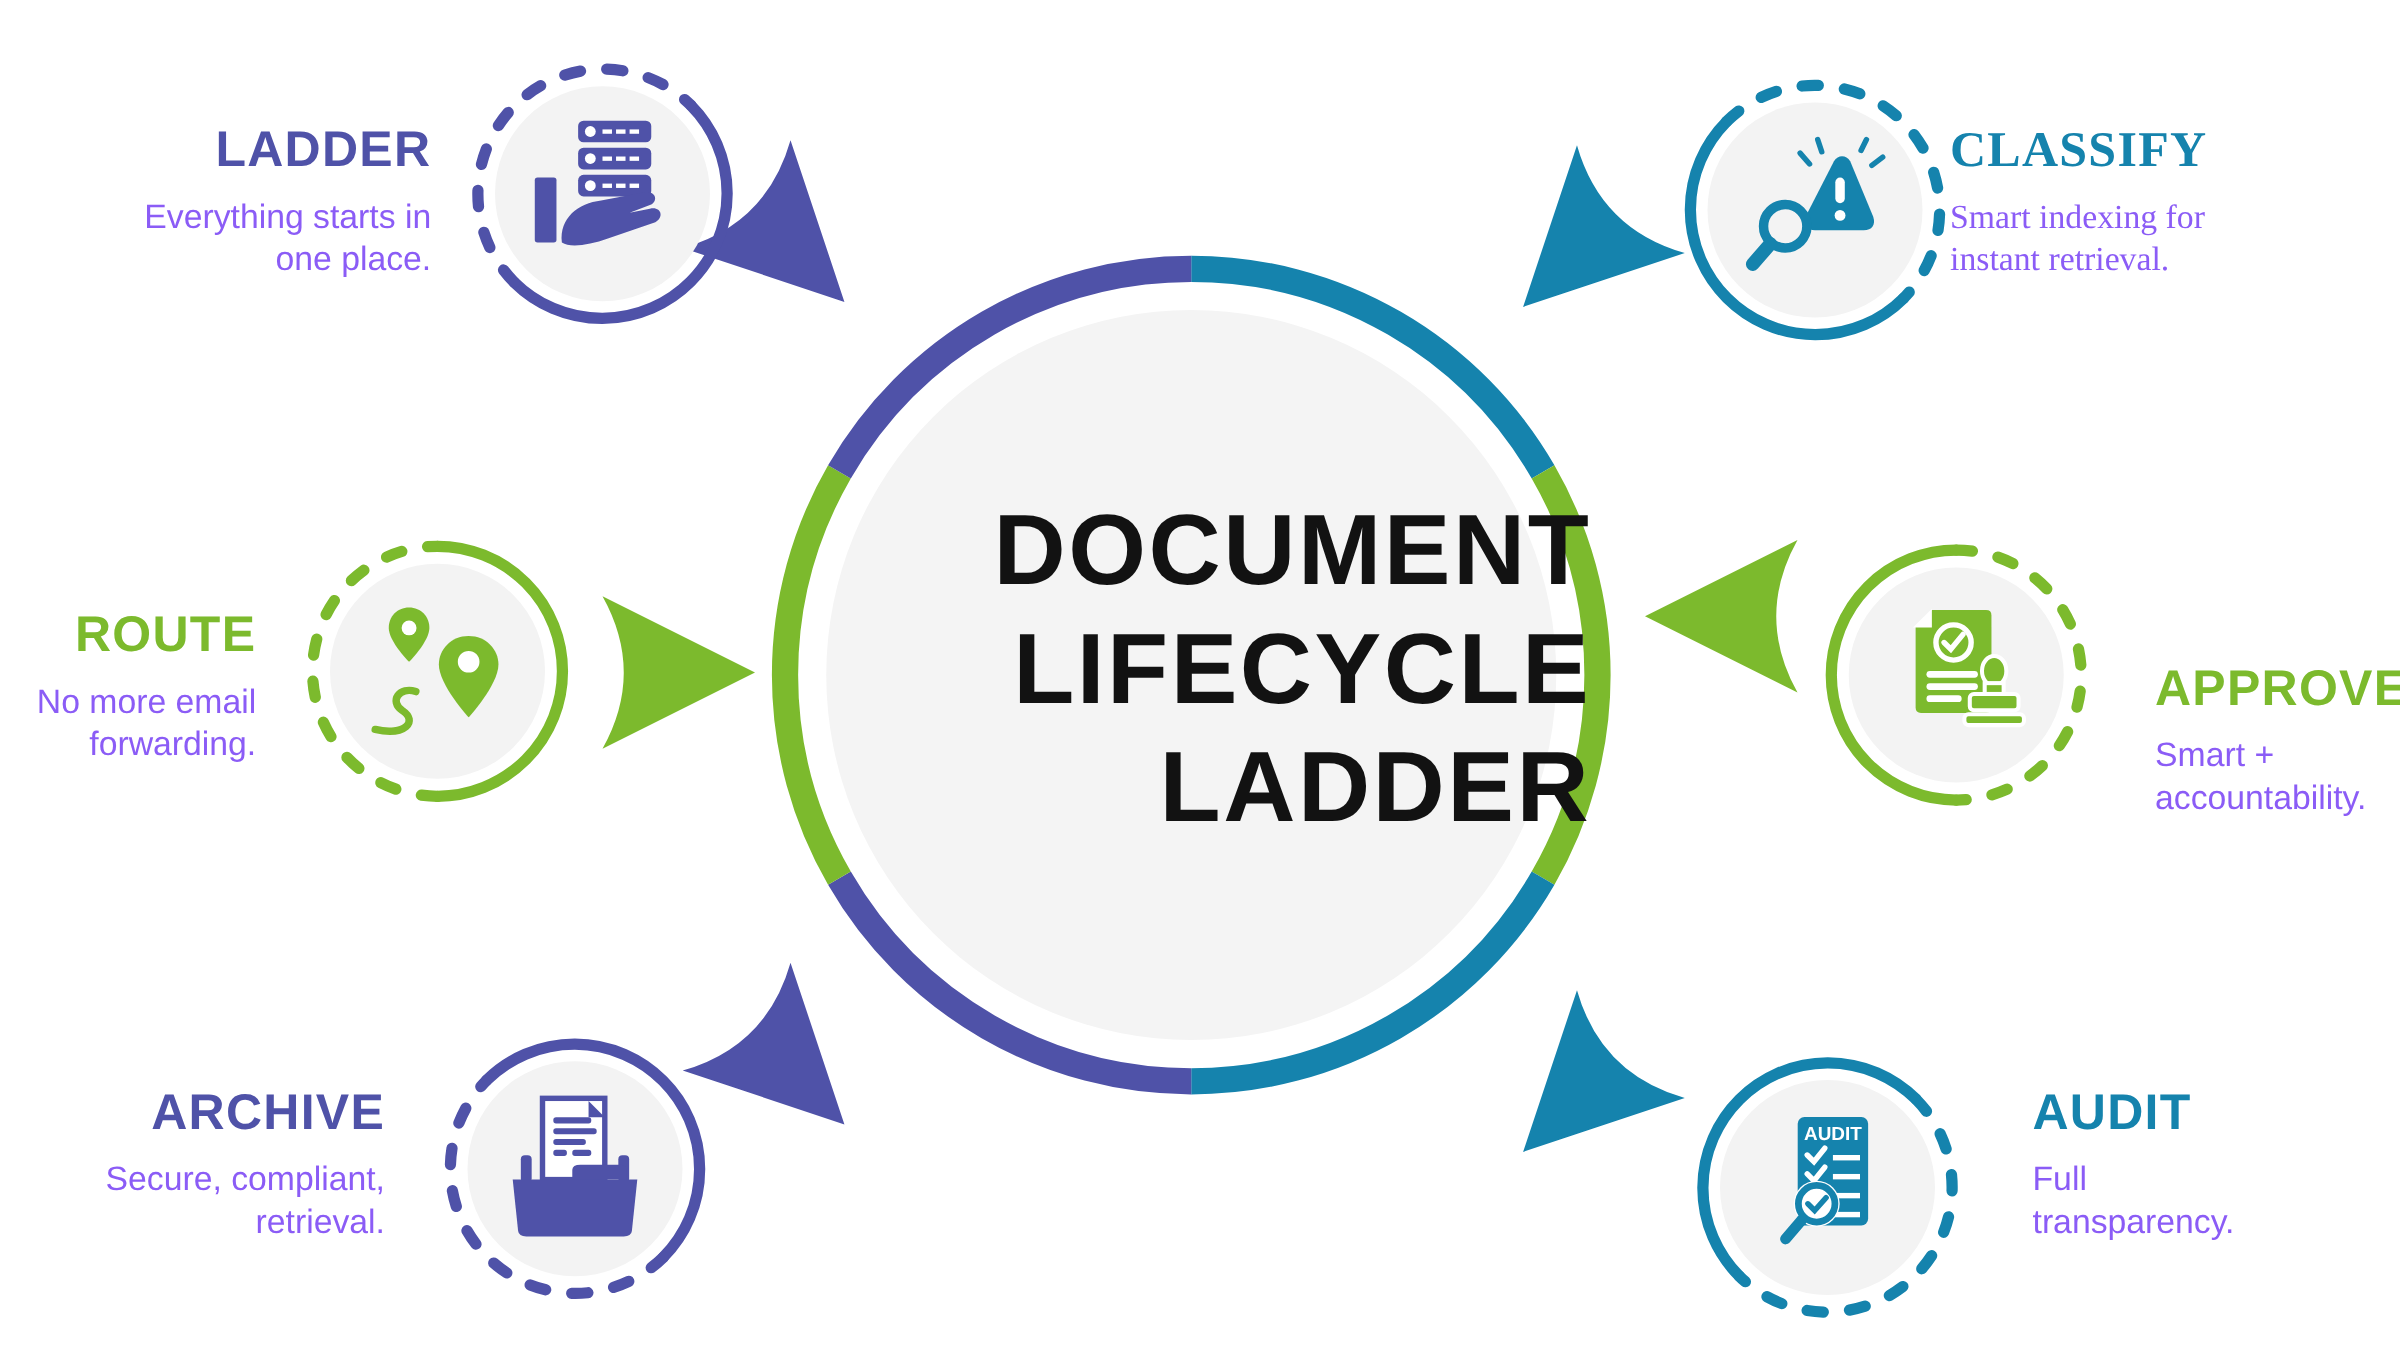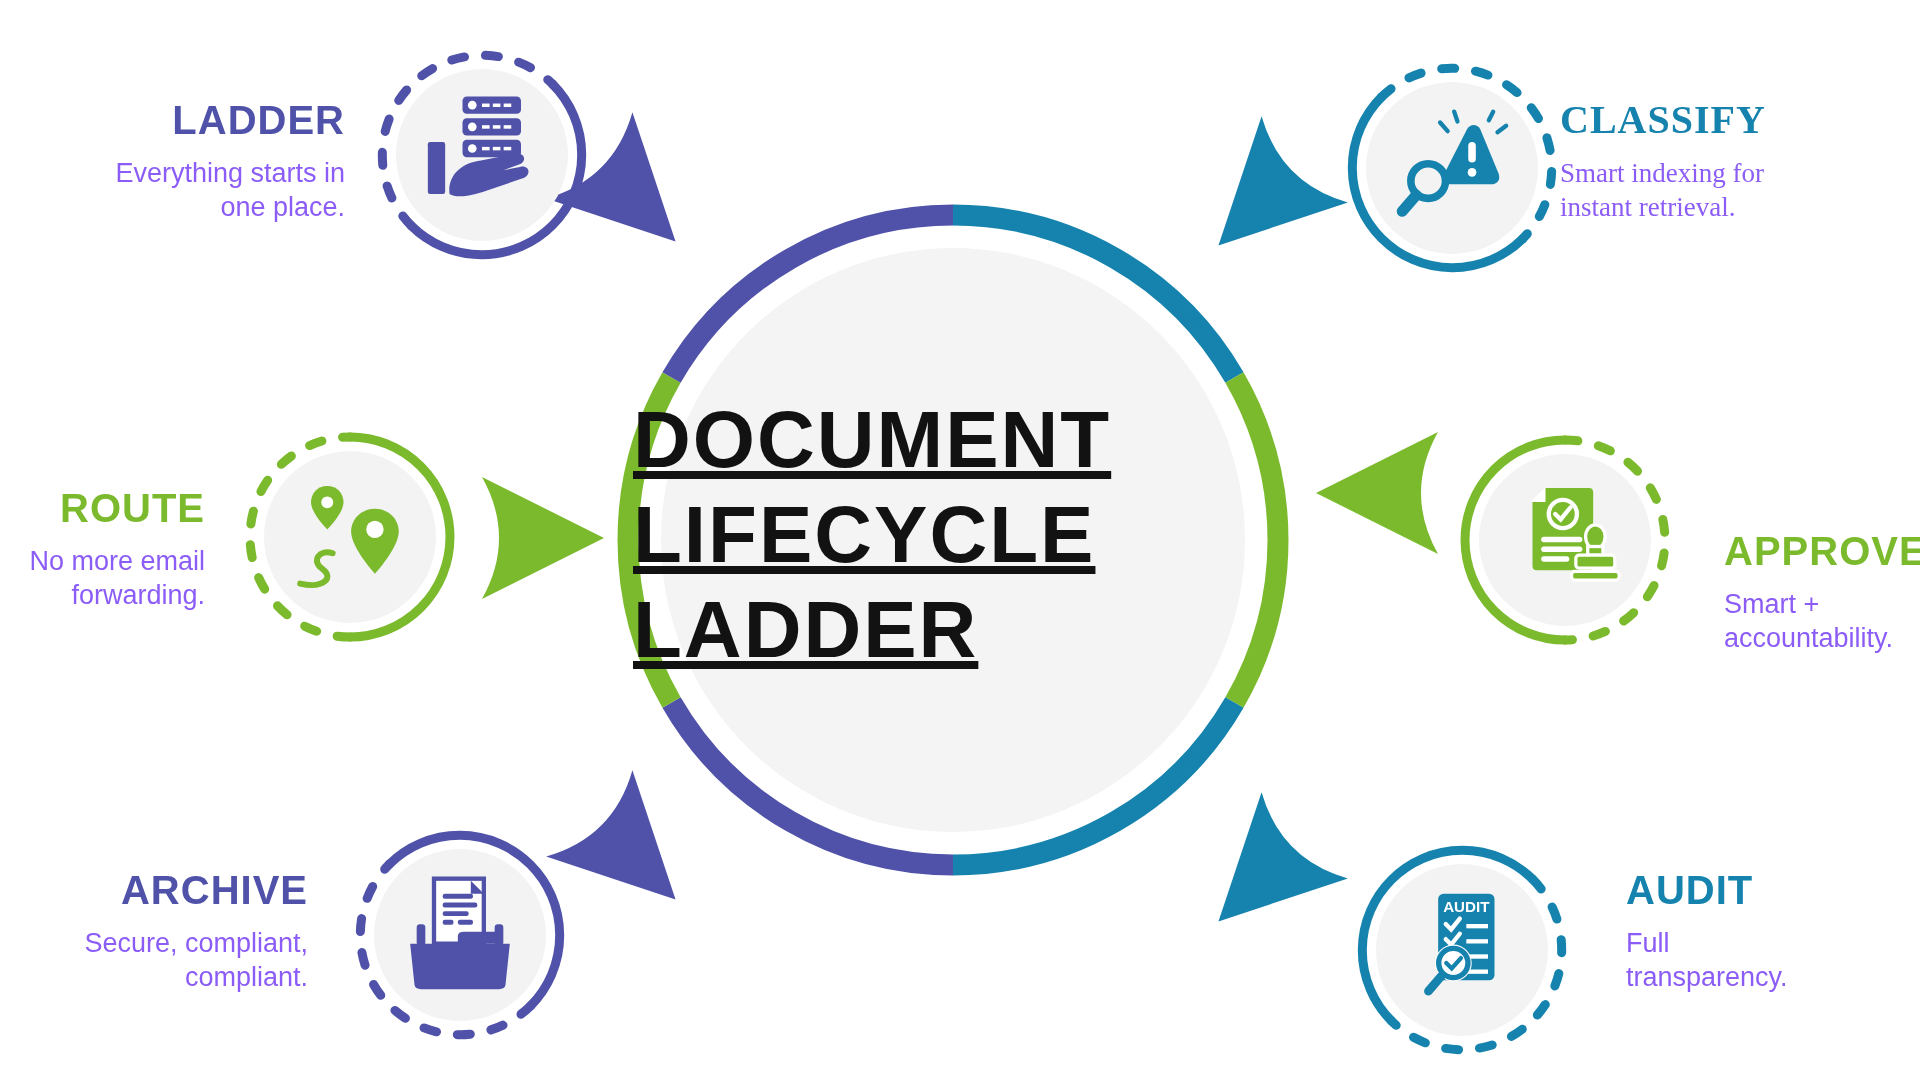--- a/index.html
+++ b/index.html
@@ -1,22 +1,22 @@
 <!DOCTYPE html>
 <html><head>
 <meta charset="utf-8">
 <style>
   html,body{margin:0;padding:0;background:#ffffff;}
   #stage{position:relative;width:1920px;height:1080px;background:#ffffff;overflow:hidden;
          font-family:"Liberation Sans", sans-serif;}
   .abs{position:absolute;}
   
   #center-ring-svg{left:613px;top:200px;}
-  #center-title{left:633px;top:392px;width:640px;text-align:left;
-    font-size:80px;font-weight:700;line-height:95px;letter-spacing:2px;color:#121212;text-decoration:underline;}
+  #center-title{left:633px;top:392px;width:640px;text-align:right;
+    font-size:80px;font-weight:700;line-height:95px;letter-spacing:2px;color:#121212;}
   #center-title span{display:block;}
   
   .node-svg{width:230px;height:230px;}
   .node-icon{width:130px;height:130px;left:50px;top:50px;}
   .node-wrap{width:230px;height:230px;}
   #node-capture {left:367px; top:40px;}
   #node-classify{left:1337px;top:53px;}
   #node-route   {left:235px; top:422px;}
   #node-approve {left:1450px;top:425px;}
   #node-archive {left:345px; top:820px;}
@@ -214,21 +214,21 @@
       <rect x="44" y="46" width="10" height="4.5" rx="2"></rect>
       <rect x="58" y="46" width="14" height="4.5" rx="2"></rect>
       <path d="M58 68 L58 61 Q58 57 64 57 L92 57 Q98 57 98 61 L98 68 Z"></path>
       <path d="M14 68 L106 68 L102 106 Q101.5 110 96 110 L24 110 Q18.5 110 18 106 Z"></path>
     </svg>
   </div>
   <div id="text-archive" class="abs t-right">
     <div class="label" style="color: rgb(79, 82, 168);">ARCHIVE</div>
     <div class="desc">
       <span>Secure, compliant,</span>
-      <span>compliant.</span>
+      <span>retrieval.</span>
     </div>
   </div>
 
   <div id="node-audit" class="abs node-wrap">
     <svg class="node-svg" viewBox="0 0 230 230">
       <circle cx="115" cy="115" r="86" fill="#f3f3f3"></circle>
       <path class="solid-arc" d="M44.29 185.71 A100 100 0 0 1 185.71 44.29" stroke="#1583ad"></path>
       <path class="dash-arc" d="M185.71 44.29 A100 100 0 0 1 44.29 185.71" stroke="#1583ad"></path>
     </svg>
     <svg class="abs node-icon" viewBox="0 0 120 120" fill="#1583ad">

